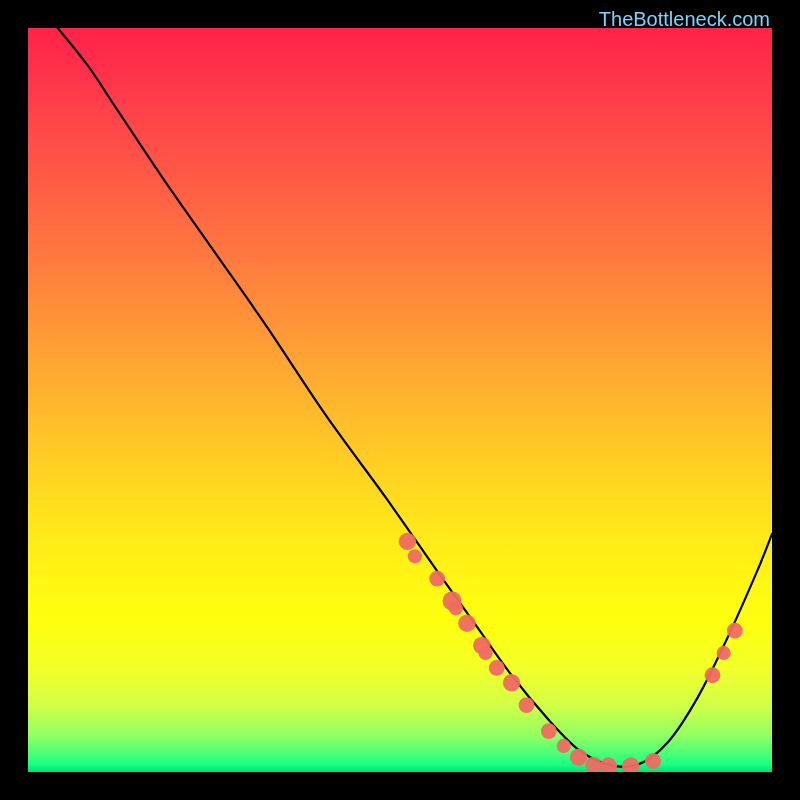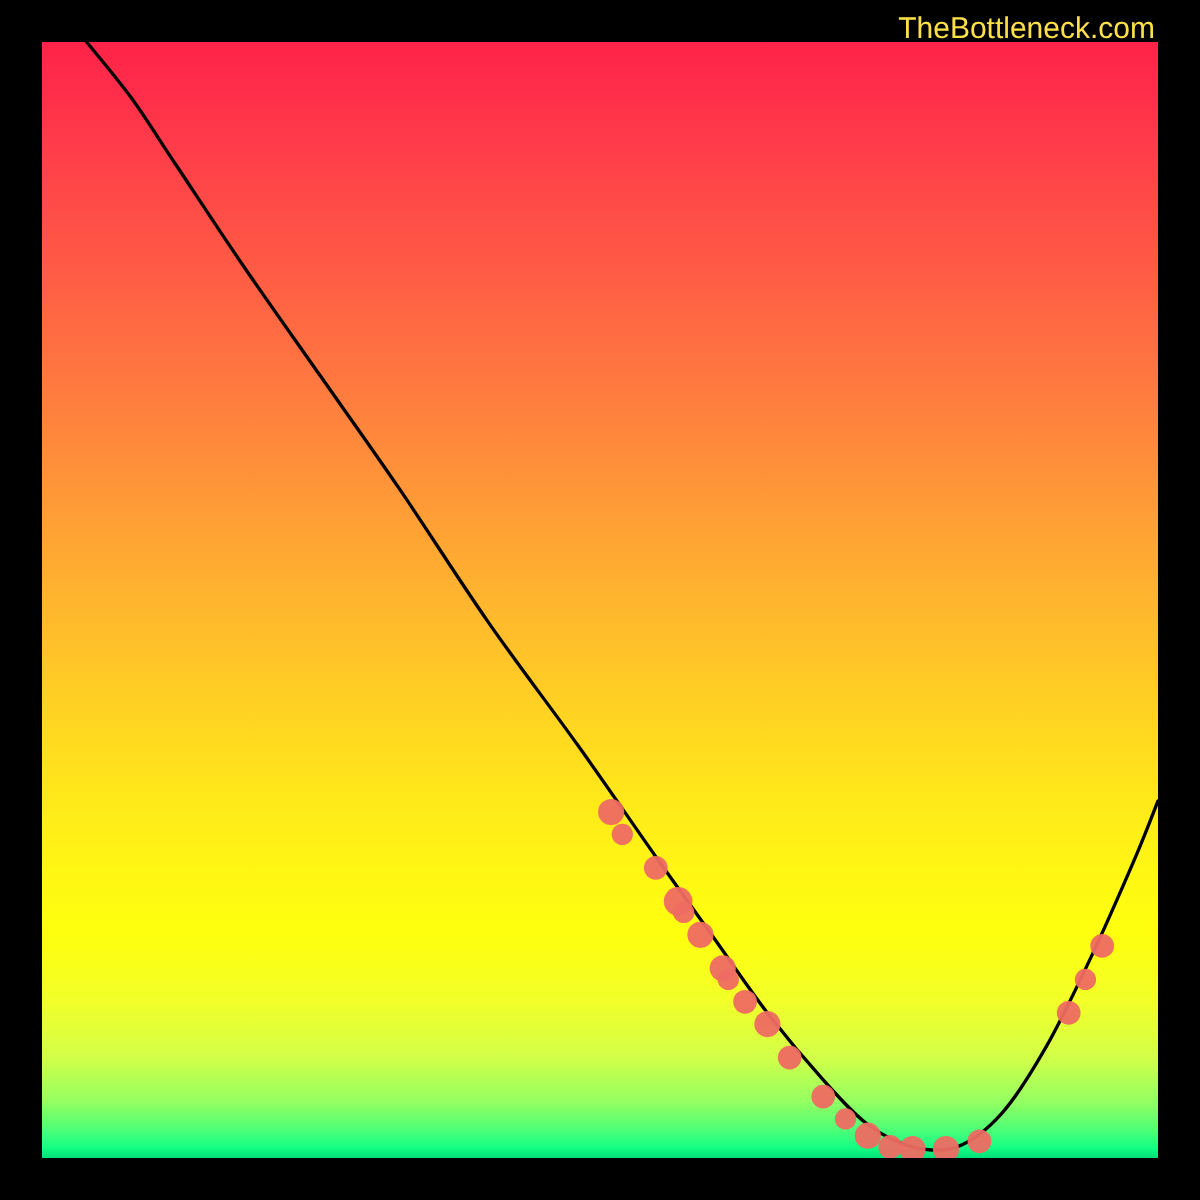--- a/index.html
+++ b/index.html
@@ -2,21 +2,21 @@
 <html><head>
 <meta charset="utf-8">
 <style>
   * { margin: 0; padding: 0; box-sizing: border-box; }
   body { background: #000; font-family: Arial, sans-serif; }
   .stage { width: 800px; height: 800px; position: relative; background: #000; }
   .watermark {
     position: absolute;
     top: 8px;
     right: 30px;
-    color: #fde047;
+    color: #7dd3fc;
     font-size: 20px;
     font-weight: normal;
     z-index: 10;
   }
   .plot-area {
     position: absolute;
     left: 28px;
     top: 28px;
     width: 744px;
     height: 744px;

